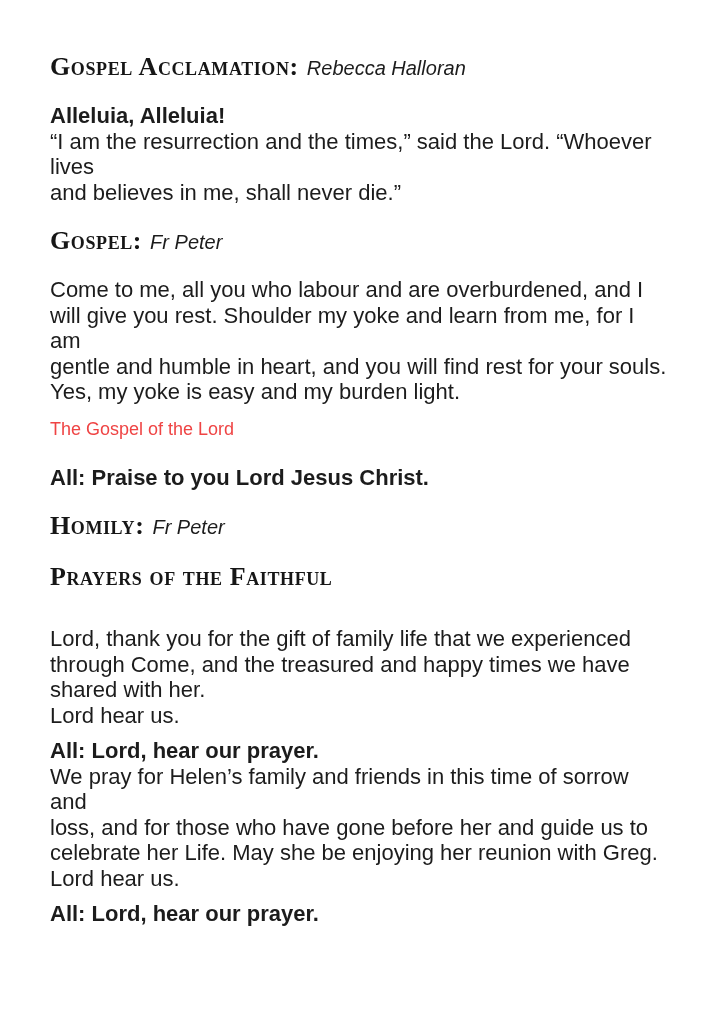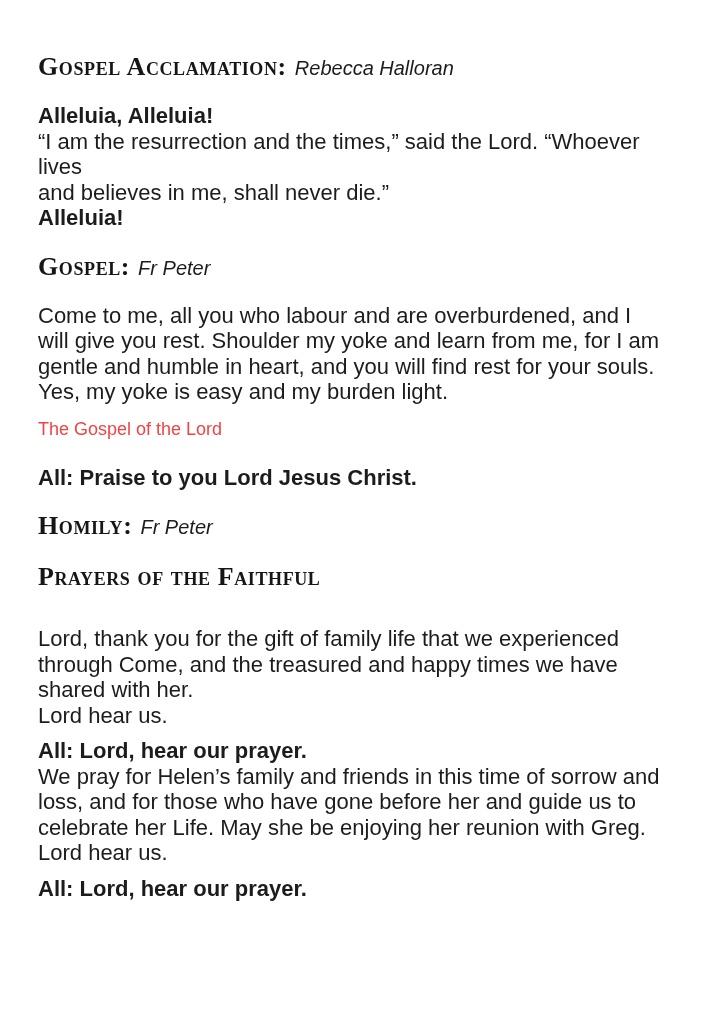--- a/index.html
+++ b/index.html
@@ -11,21 +11,21 @@
     width: 724px;
     height: 1024px;
     overflow: hidden;
     font-family: "Liberation Sans", sans-serif;
     color: #1c1c1c;
   }
   .page {
     box-sizing: border-box;
     width: 724px;
     min-height: 1024px;
-    padding: 53px 54px 0 38px;
+    padding: 53px 54px 0 50px;
     background: #ffffff;
     border-radius: 27px;
   }
   .section { margin-top: 22px; }
   .section:first-child { margin-top: 0; }
 
   
   .heading {
     font-family: "Liberation Serif", serif;
     font-variant: small-caps;
@@ -76,21 +76,20 @@
 </head>
 <body>
 
 <main class="page">
 
   <section class="section">
     <h1 class="heading"><span class="h-label">Gospel Acclamation:</span><span class="h-speaker">Rebecca Halloran</span></h1>
     <p class="bold">Alleluia, Alleluia!</p>
     <p class="pre">“I am the resurrection and the times,” said the Lord. “Whoever lives
 and believes in me, shall never die.”</p>
-    <p class="bold">Alleluia!</p>
   </section>
 
   <section class="section">
     <h1 class="heading"><span class="h-label">Gospel:</span><span class="h-speaker">Fr Peter</span></h1>
     <p class="pre">Come to me, all you who labour and are overburdened, and I
 will give you rest. Shoulder my yoke and learn from me, for I am
 gentle and humble in heart, and you will find rest for your souls.
 Yes, my yoke is easy and my burden light.</p>
     <p class="versicle">The Gospel of the Lord</p>
     <p class="response">All: Praise to you Lord Jesus Christ.</p>

